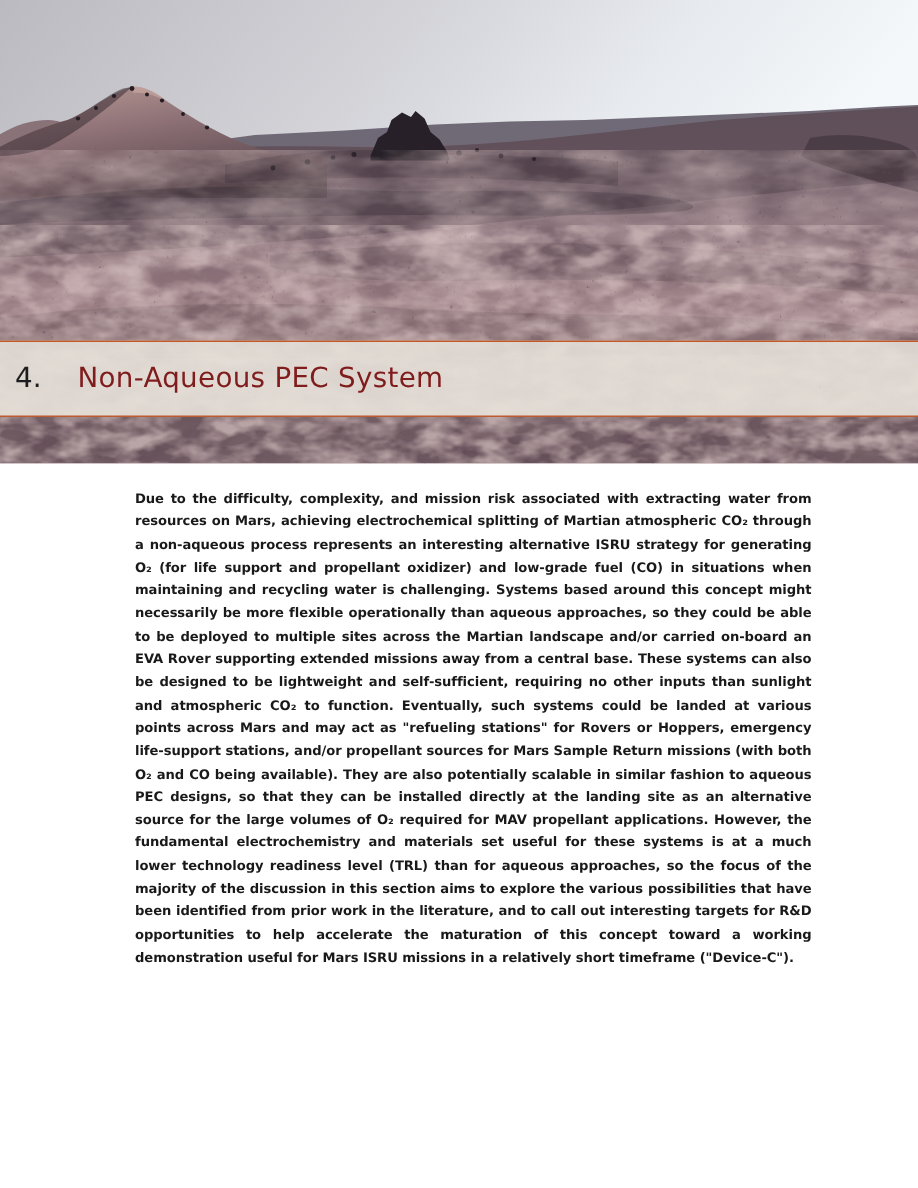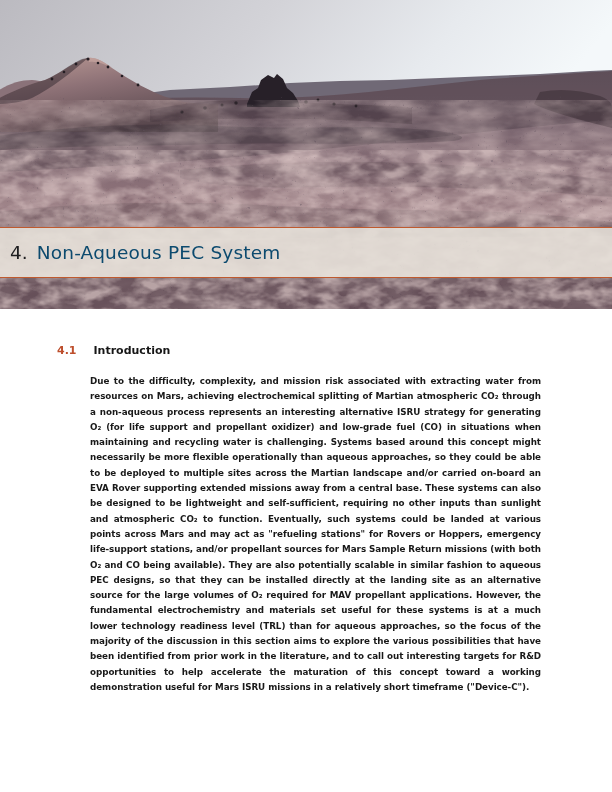--- a/index.html
+++ b/index.html
@@ -35,22 +35,22 @@
     display: flex;
     align-items: center;
   }
   .chapter-band .ch-num {
     font-size: 18.5px;
     color: #1d1d1f;
     margin-left: 10px;
   }
   .chapter-band .ch-title {
     font-size: 18.5px;
-    color: #0c4a6e;
-    margin-left: 9px;
+    color: #7f1d1d;
+    margin-left: 24px;
     letter-spacing: 0.2px;
   }
 
   
   .section-head {
     margin: 35px 0 0 57px;
     display: flex;
     align-items: baseline;
   }
   .sec-num {
@@ -167,20 +167,16 @@
       <rect x="0" y="277" width="612" height="32" fill="#3f2f39" opacity="0.5"></rect>
       <rect x="0" y="277" width="612" height="32" filter="url(#bright)" opacity="0.5"></rect>
     </svg>
 
     <div class="chapter-band">
       <span class="ch-num">4.</span>
       <span class="ch-title">Non-Aqueous PEC System</span>
     </div>
   </div>
 
-  <div class="section-head">
-    <span class="sec-num">4.1</span>
-    <span class="sec-title">Introduction</span>
-  </div>
 
   <p class="body-text">Due to the difficulty, complexity, and mission risk associated with extracting water from resources on Mars, achieving electrochemical splitting of Martian atmospheric CO₂ through a non-aqueous process represents an interesting alternative ISRU strategy for generating O₂ (for life support and propellant oxidizer) and low-grade fuel (CO) in situations when maintaining and recycling water is challenging. Systems based around this concept might necessarily be more flexible operationally than aqueous approaches, so they could be able to be deployed to multiple sites across the Martian landscape and/or carried on-board an EVA Rover supporting extended missions away from a central base. These systems can also be designed to be lightweight and self-sufficient, requiring no other inputs than sunlight and atmospheric CO₂ to function. Eventually, such systems could be landed at various points across Mars and may act as "refueling stations" for Rovers or Hoppers, emergency life-support stations, and/or propellant sources for Mars Sample Return missions (with both O₂ and CO being available). They are also potentially scalable in similar fashion to aqueous PEC designs, so that they can be installed directly at the landing site as an alternative source for the large volumes of O₂ required for MAV propellant applications. However, the fundamental electrochemistry and materials set useful for these systems is at a much lower technology readiness level (TRL) than for aqueous approaches, so the focus of the majority of the discussion in this section aims to explore the various possibilities that have been identified from prior work in the literature, and to call out interesting targets for R&amp;D opportunities to help accelerate the maturation of this concept toward a working demonstration useful for Mars ISRU missions in a relatively short timeframe ("Device-C").</p>
 
 </div>
 
 </body></html>

